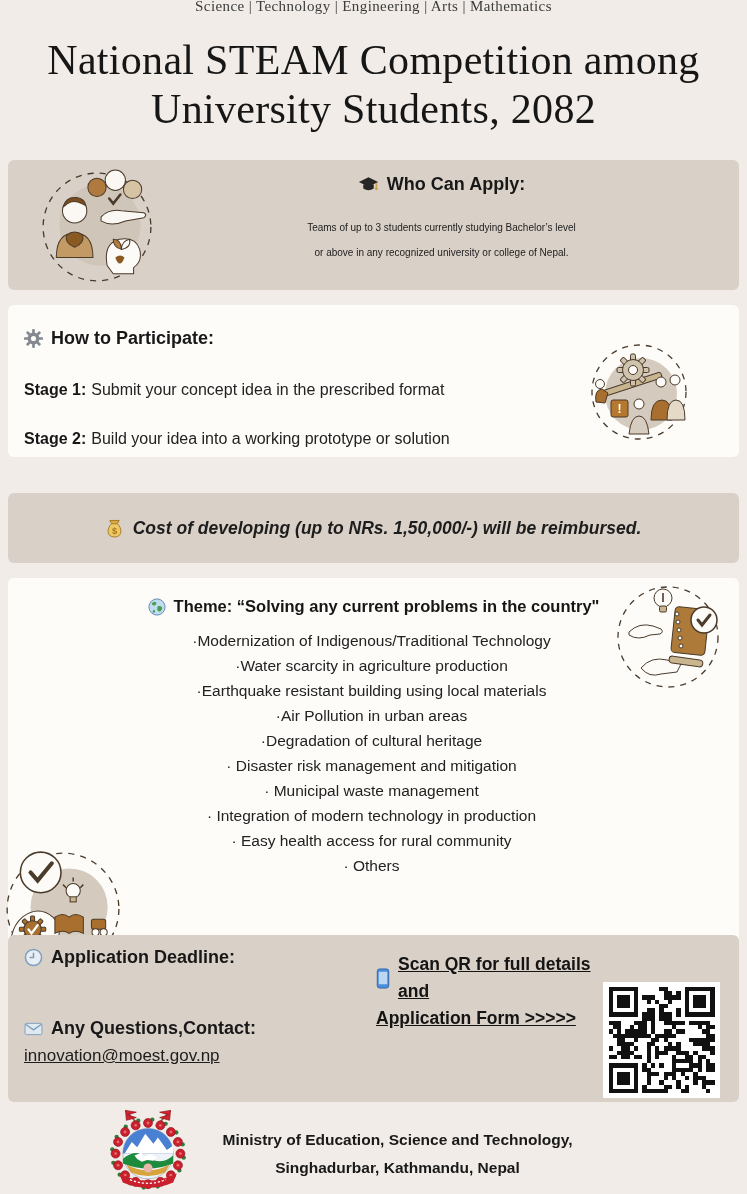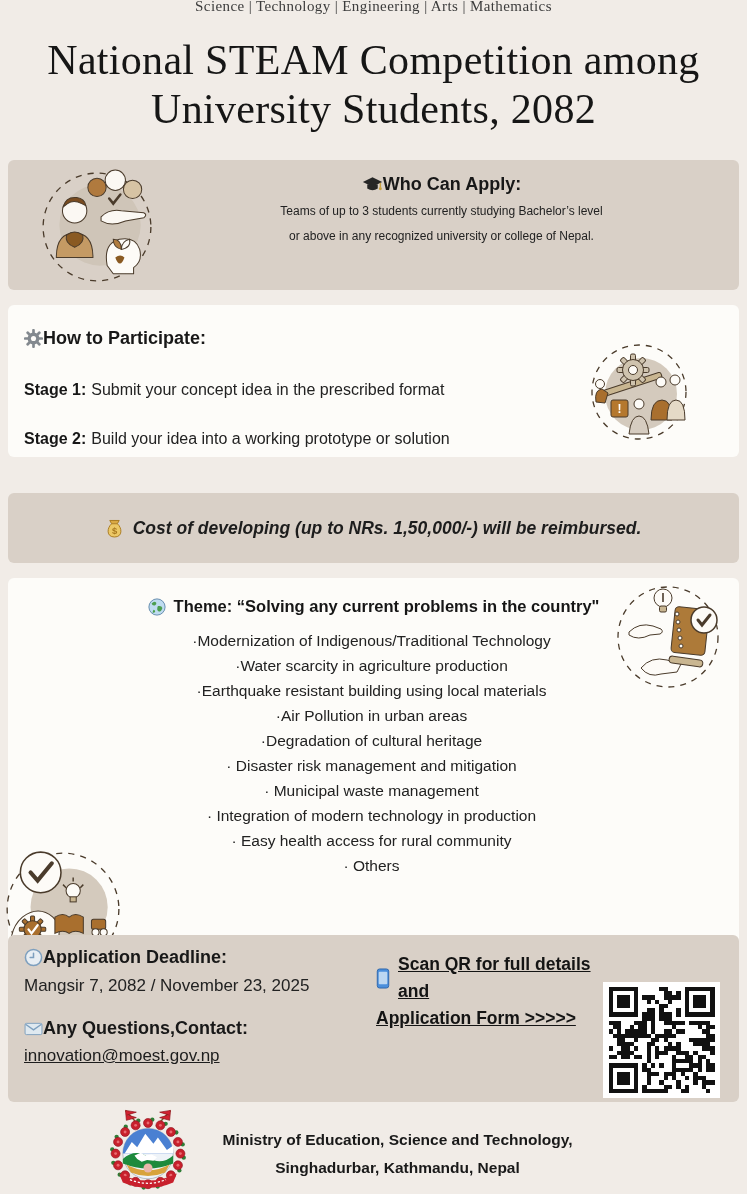--- a/index.html
+++ b/index.html
@@ -13,22 +13,22 @@
 
   .panel{position:absolute;left:8px;width:731px;border-radius:6px;box-sizing:border-box;}
   .beige{background:#d9d0c7;}
   .white{background:#fdfcf9;}
 
   
   #panel-apply{top:160px;height:130px;display:flex;}
   .apply-illo{width:172px;position:relative;flex:none;}
   .apply-illo svg{position:absolute;left:28px;top:4px;}
   .apply-content{flex:1;text-align:center;padding:14px 36px 0 0;}
-  .panel-heading{font-size:18px;font-weight:bold;display:inline-flex;align-items:center;gap:0;color:#181818;}
-  .apply-body{margin-top:1px;font-size:12px;line-height:25px;color:#222;}
+  .panel-heading{font-size:18px;font-weight:bold;display:inline-flex;align-items:center;gap:8px;color:#181818;}
+  .apply-body{margin-top:17px;font-size:10px;line-height:25px;color:#222;}
 
   
   #panel-participate{top:305px;height:152px;}
   .hp-heading{position:absolute;left:16px;top:23px;}
   .stage{position:absolute;left:16px;font-size:16px;color:#222;}
   .stage b{font-weight:bold;color:#171717;}
   .stage-text{margin-left:5px;}
   #stage-1{top:76px;}
   #stage-2{top:125px;}
   .participate-illo{position:absolute;right:44px;top:34px;width:112px;height:108px;}
@@ -245,21 +245,20 @@
   </div>
 
   <div class="panel beige" id="panel-deadline">
     <div class="panel-heading dl-heading">
       <svg class="icon" width="19" height="19" viewBox="0 0 20 20">
         <circle cx="10" cy="10" r="8.5" fill="#e8eef3" stroke="#7d9fbe" stroke-width="1.6"></circle>
         <path d="M10 5.5 V10 H6.5" stroke="#7d9fbe" stroke-width="1.6" fill="none" stroke-linecap="round"></path>
       </svg>
       <span>Application Deadline:</span>
     </div>
-    <div class="dl-date">Mangsir 7, 2082 / November 23, 2025</div>
 
     <div class="panel-heading contact-heading">
       <svg class="icon" width="19" height="15" viewBox="0 0 20 16">
         <rect x="1" y="2.5" width="18" height="12" rx="1.5" fill="#dfe9f0" stroke="#7d9fbe"></rect>
         <path d="M1.5 3.5 L10 9.5 L18.5 3.5" fill="none" stroke="#7d9fbe" stroke-width="1.4"></path>
       </svg>
       <span>Any Questions,Contact:</span>
     </div>
     <a class="email-link" href="#">innovation@moest.gov.np</a>
 

